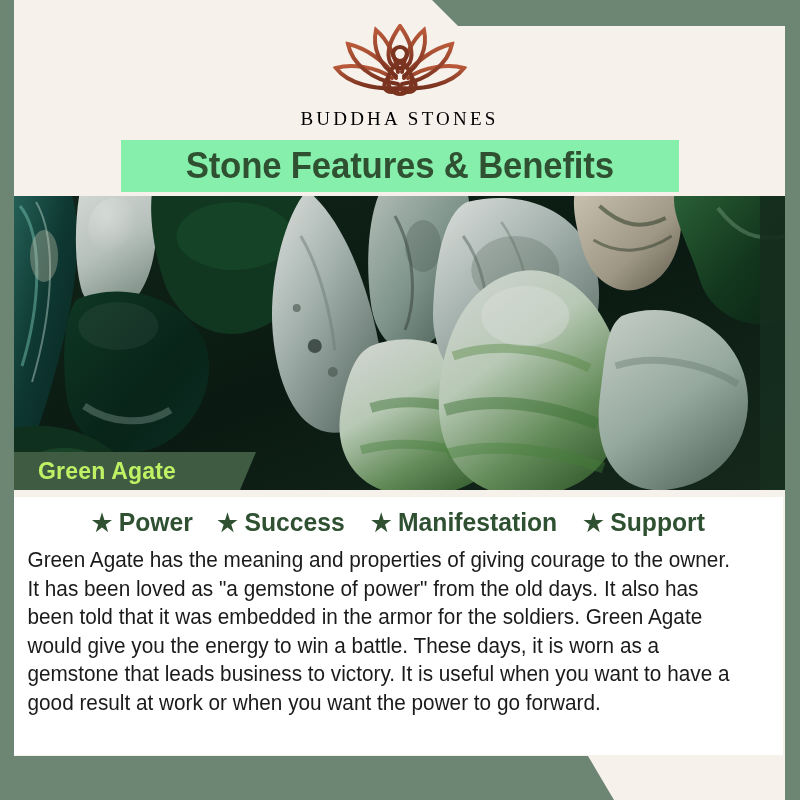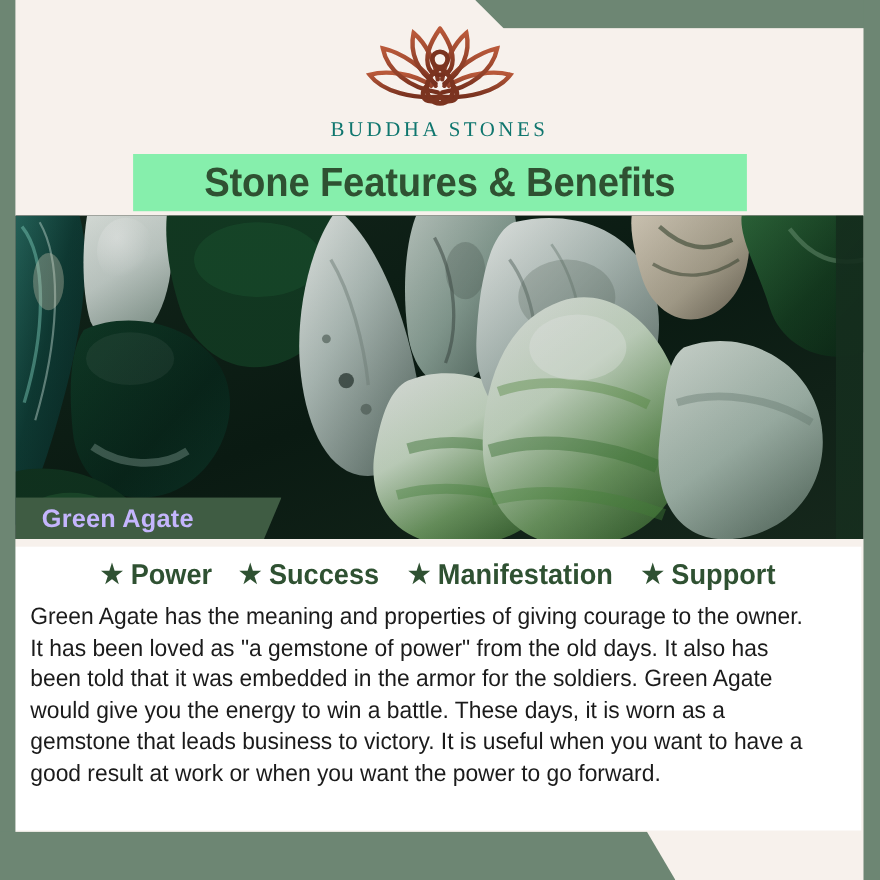--- a/index.html
+++ b/index.html
@@ -84,21 +84,21 @@
   .logo-mark {
     width: 164px;
     height: 88px;
     display: block;
   }
   .brand-name {
     margin-top: 2px;
     font-family: "Liberation Serif", serif;
     font-size: 19px;
     letter-spacing: 3.2px;
-    color: #0f766e;
+    color: #000000;
     font-weight: 400;
   }
   .title-panel {
     position: absolute;
     left: 50%;
     transform: translateX(-50%);
     top: 140px;
     width: 558px;
     height: 52px;
     background: #86efac;
@@ -135,21 +135,21 @@
     top: 452px;
     width: 242px;
     height: 38px;
     background: #3f5c43;
     clip-path: polygon(0 0, 242px 0, 226px 38px, 0 38px);
     display: flex;
     align-items: center;
     z-index: 4;
   }
   .stone-tag span {
-    color: #c4b5fd;
+    color: #bef264;
     font-size: 23px;
     font-weight: bold;
     letter-spacing: 0.2px;
     padding-left: 24px;
   }
 
   
   .card {
     position: absolute;
     left: 14px;

